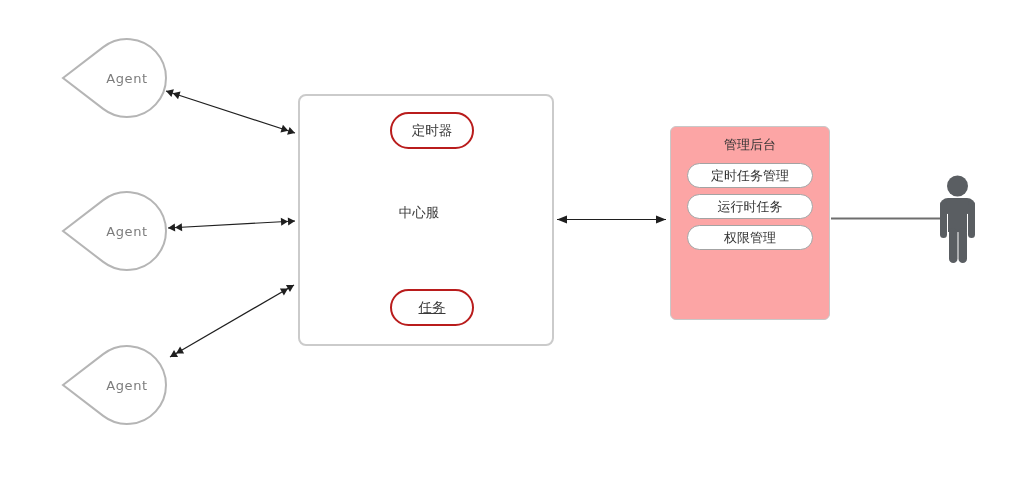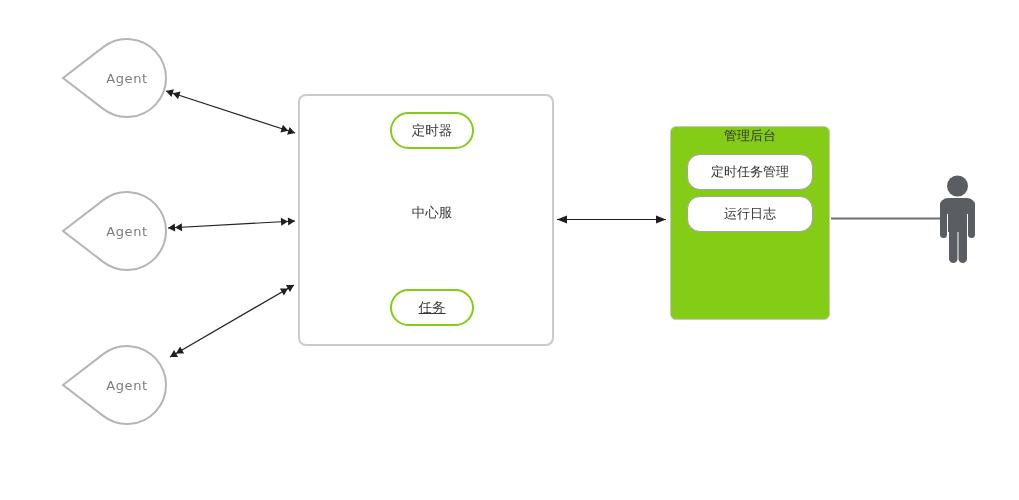--- a/index.html
+++ b/index.html
@@ -42,53 +42,54 @@
     left: 298px; top: 94px;
     width: 256px; height: 252px;
     border: 2px solid #cbcbcb;
     border-radius: 8px;
     box-sizing: border-box;
     background: #ffffff;
   }
   .pill-central {
     position: absolute;
     width: 84px; height: 37px;
-    border: 2px solid #84cc16;
+    border: 2px solid #b91c1c;
     border-radius: 19px;
     box-sizing: border-box;
     background: #ffffff;
     display: flex;
     align-items: center;
     justify-content: center;
     font-size: 13.5px;
     color: #3a3a3a;
   }
   #timer-pill { left: 390px; top: 112px; }
   #task-pill  { left: 390px; top: 289px; text-decoration: underline; }
   .panel {
     position: absolute;
     left: 670px; top: 126px;
     width: 160px; height: 194px;
-    background: #84cc16;
+    background: #fca5a5;
     border: 1px solid #c8c8c8;
     border-radius: 6px;
     box-sizing: border-box;
     display: flex;
     flex-direction: column;
     align-items: center;
+    padding-top: 9px;
   }
   .panel-title {
     font-size: 13px;
     color: #333333;
     height: 18px;
     line-height: 18px;
     margin-bottom: 9px;
   }
   .panel-pill {
-    width: 126px; height: 36px;
+    width: 126px; height: 25px;
     border: 1.5px solid #a3a3a3;
     border-radius: 13px;
     box-sizing: border-box;
     background: #ffffff;
     display: flex;
     align-items: center;
     justify-content: center;
     font-size: 13px;
     color: #333333;
     margin-bottom: 6px;
@@ -147,28 +148,31 @@
   </svg>
 
   <div class="lbl lbl-agent" style="left:127px; top:78px;">Agent</div>
   <div class="lbl lbl-agent" style="left:127px; top:231px;">Agent</div>
   <div class="lbl lbl-agent" style="left:127px; top:385px;">Agent</div>
 
   <div class="box-central"></div>
   <div class="pill-central" id="timer-pill">
     <span>定时器</span>
   </div>
-  <div class="lbl lbl-node" style="left:432px; top:213px;">中心服</div>
+  <div class="lbl lbl-node" style="left:419px; top:213px;">中心服</div>
   <div class="pill-central" id="task-pill">
     <span>任务</span>
   </div>
 
   <div class="panel">
     <div class="panel-title">管理后台</div>
     <div class="panel-pill">
       <span>定时任务管理</span>
     </div>
     <div class="panel-pill">
-      <span>运行日志</span>
+      <span>运行时任务</span>
+    </div>
+    <div class="panel-pill">
+      <span>权限管理</span>
     </div>
   </div>
 
 </div>
 
 </body></html>

